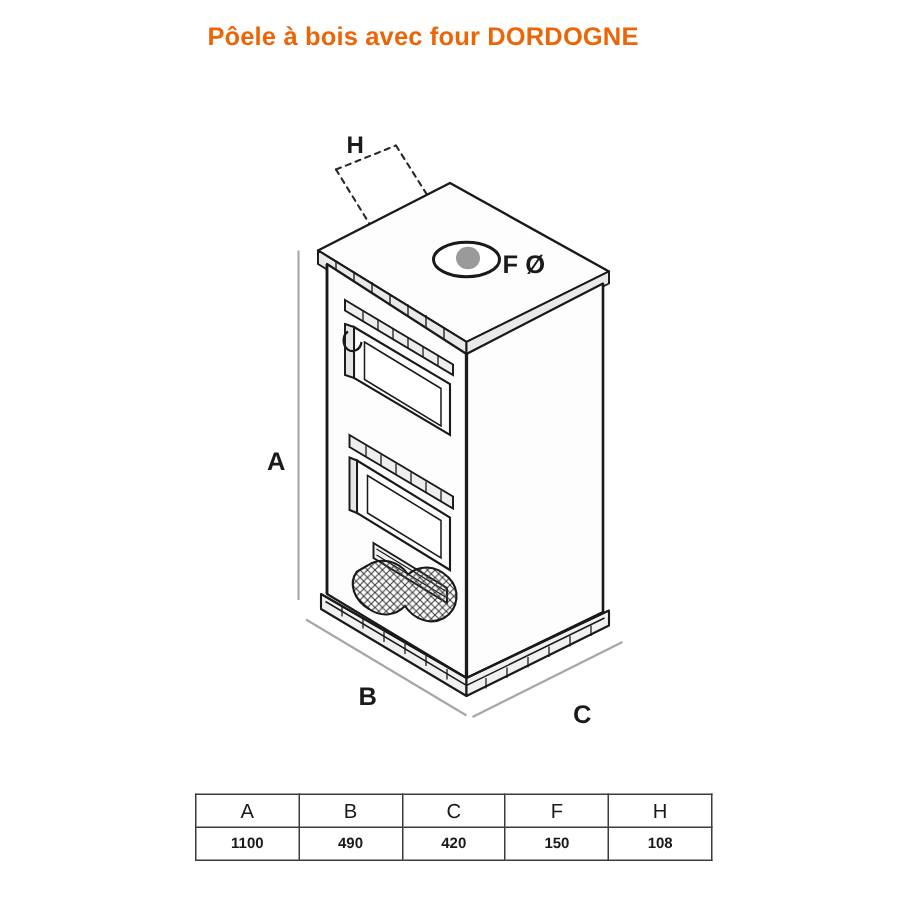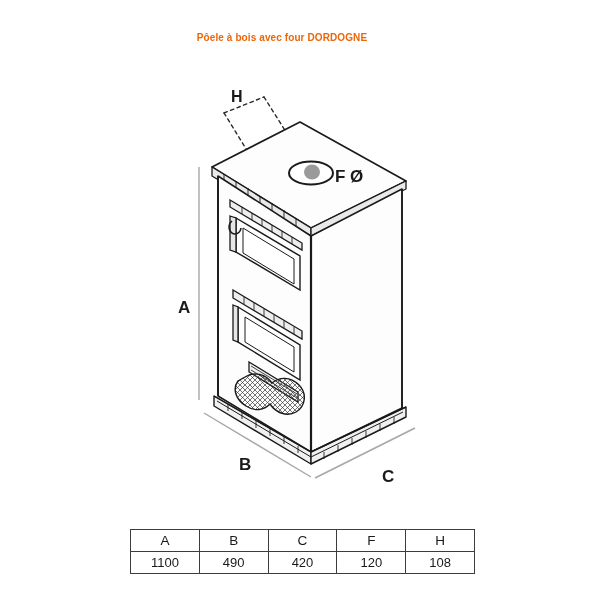--- a/index.html
+++ b/index.html
@@ -19,24 +19,24 @@
   #page {
     position: relative;
     width: 600px;
     height: 600px;
   }
 
   
   .title {
     position: absolute;
     left: 0;
-    top: 32px;
+    top: 15px;
     width: 564px;
     text-align: center;
-    font-size: 10px;
+    font-size: 17px;
     font-weight: bold;
     letter-spacing: 0.1px;
     color: #ec6608;
     font-family: "Liberation Sans", sans-serif;
     white-space: nowrap;
   }
 
   
   .drawing {
     position: absolute;
@@ -63,21 +63,22 @@
     font-size: 13px;
     font-family: "Liberation Sans", sans-serif;
     color: #1a1a1a;
     padding: 0;
     background: #ffffff;
   }
   .dim-table tr.head td {
     font-size: 13.5px;
   }
   .dim-table tr.vals td {
-    font-size: 13px;
+    font-size: 10px;
+    font-weight: bold;
   }
 </style>
 </head>
 <body>
 
 <div id="page">
 
   <div class="title">Pôele à bois avec four DORDOGNE</div>
 
   <svg class="drawing" viewBox="0 0 600 600">
@@ -243,19 +244,19 @@
         <td>A</td>
         <td>B</td>
         <td>C</td>
         <td>F</td>
         <td>H</td>
       </tr>
       <tr class="vals">
         <td>1100</td>
         <td>490</td>
         <td>420</td>
-        <td>120</td>
+        <td>150</td>
         <td>108</td>
       </tr>
     </tbody>
   </table>
 
 </div>
 
 </body></html>

